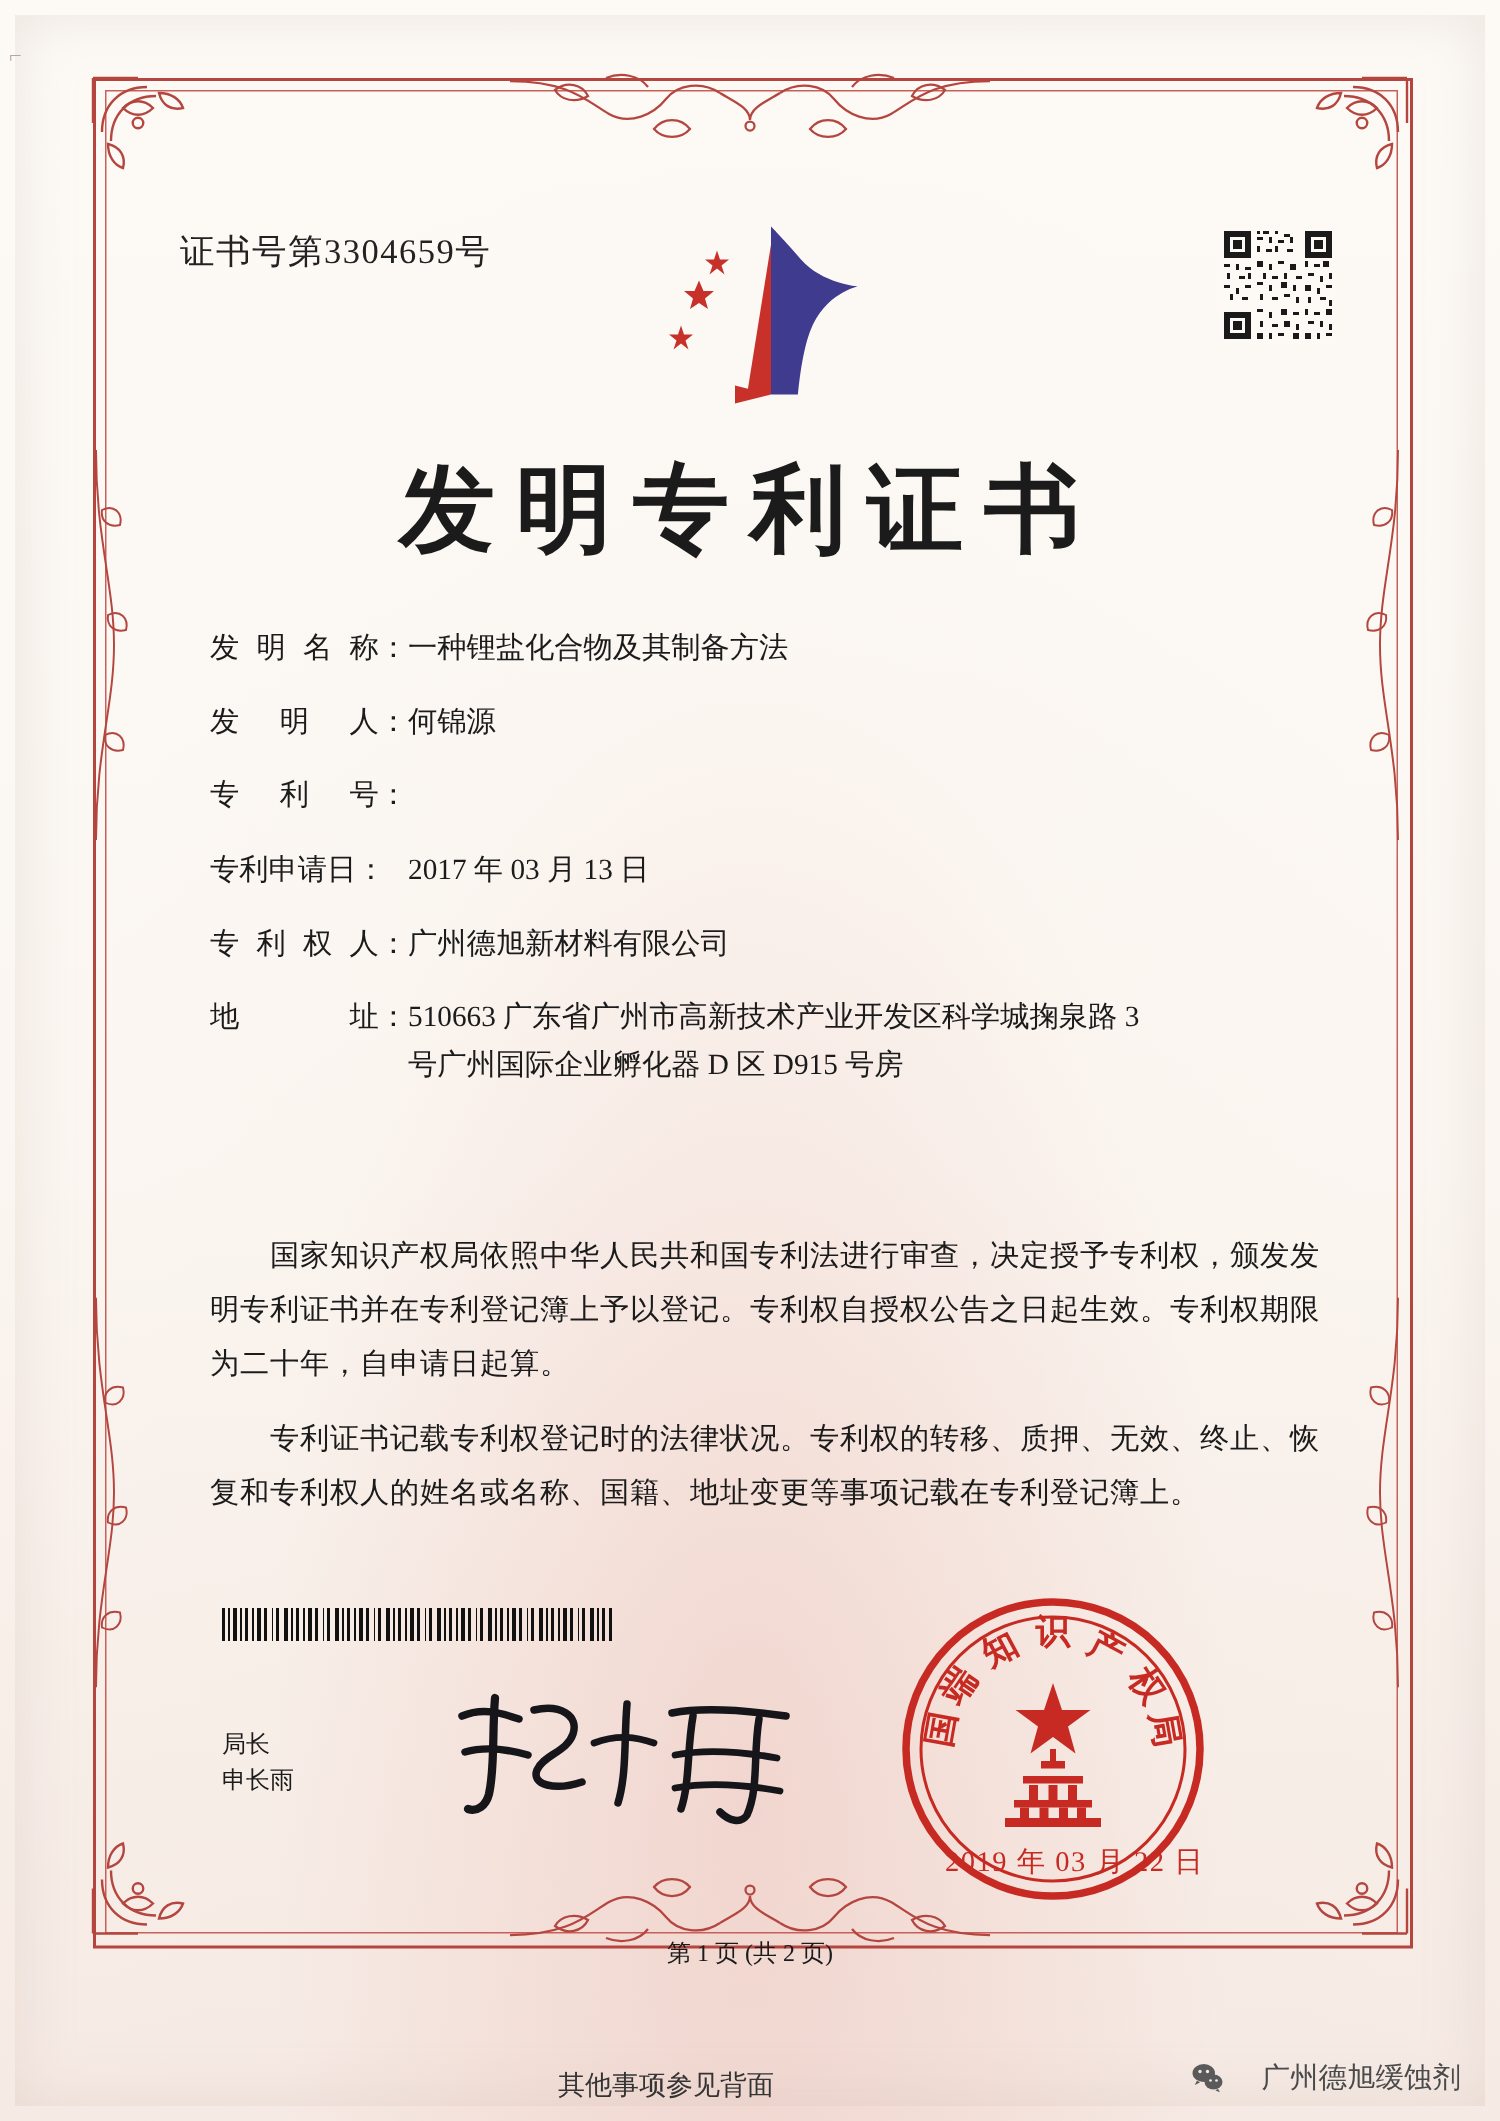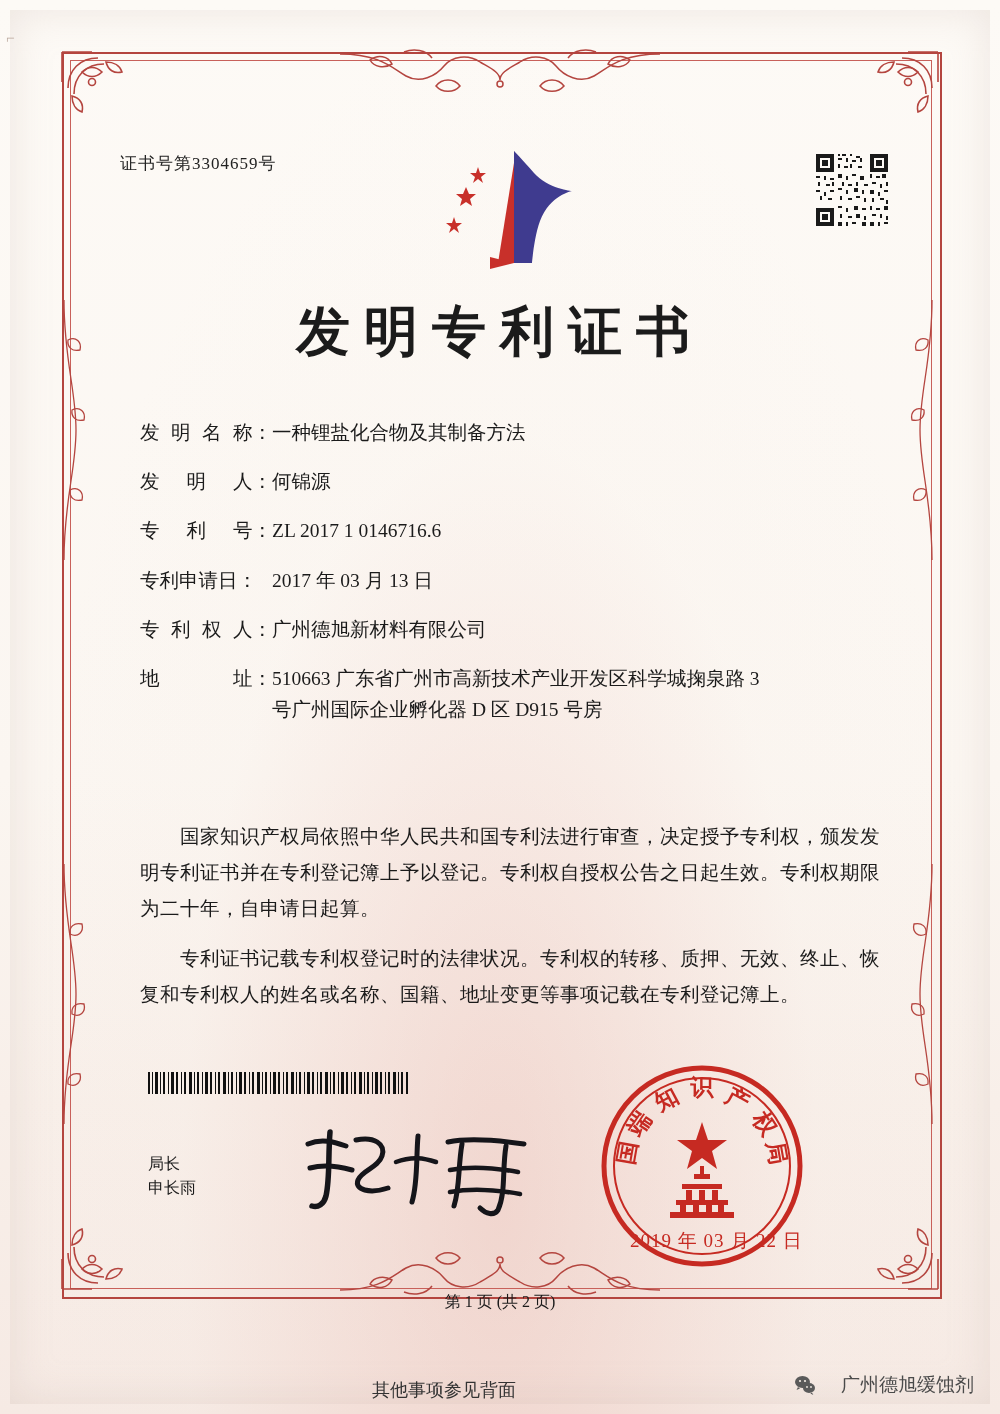--- a/index.html
+++ b/index.html
@@ -72,21 +72,21 @@
   }
   .sv-l { left: 56px; top: 300px; }
   .sv-r { left: 906px; top: 300px; transform: scaleX(-1); }
   .sv-l2 { left: 56px; top: 860px; transform: scaleY(-1); }
   .sv-r2 { left: 906px; top: 860px; transform: scale(-1,-1); }
 
   
   .cert-no {
     position: absolute;
     left: 120px; top: 152px;
-    font-size: 17px;
+    font-size: 23px;
     color: #222;
     letter-spacing: 1px;
     font-family: "Liberation Serif", serif;
   }
   
   .logo {
     position: absolute;
     left: 428px; top: 145px;
     width: 170px; height: 135px;
   }
@@ -95,21 +95,21 @@
     position: absolute;
     right: 110px; top: 152px;
     width: 76px; height: 76px;
   }
   
   .title {
     position: absolute;
     left: 0; top: 296px;
     width: 1000px;
     text-align: center;
-    font-size: 54px;
+    font-size: 64px;
     letter-spacing: 14px;
     color: #1b1b1b;
     font-weight: 700;
     font-family: "DejaVu Serif", serif;
   }
   
   .fields {
     position: absolute;
     left: 140px; top: 418px;
     width: 740px;
@@ -151,21 +151,20 @@
     width: 740px;
     font-size: 19.5px;
     color: #1b1b1b;
     line-height: 1.85;
     text-align: justify;
   }
   .paragraphs p {
     margin: 0 0 14px 0;
     text-indent: 40px;
     letter-spacing: 0.5px;
-    font-family: Liberation Mono, monospace;
   }
 
   
   .barcode {
     position: absolute;
     left: 148px; top: 1072px;
     width: 262px; height: 22px;
   }
   
   .sig-label {
@@ -474,21 +473,20 @@
           <span>人：</span>
         </div>
       <div class="fvalue">何锦源</div>
     </div>
     <div class="frow">
       <div class="flabel">
           <span>专</span>
           <span>利</span>
           <span>号：</span>
         </div>
-      <div class="fvalue">ZL 2017 1 0146716.6</div>
     </div>
     <div class="frow">
       <div class="flabel tight">
           <span>专利申请日：</span>
         </div>
       <div class="fvalue">2017 年 03 月 13 日</div>
     </div>
     <div class="frow">
       <div class="flabel">
           <span>专</span>

